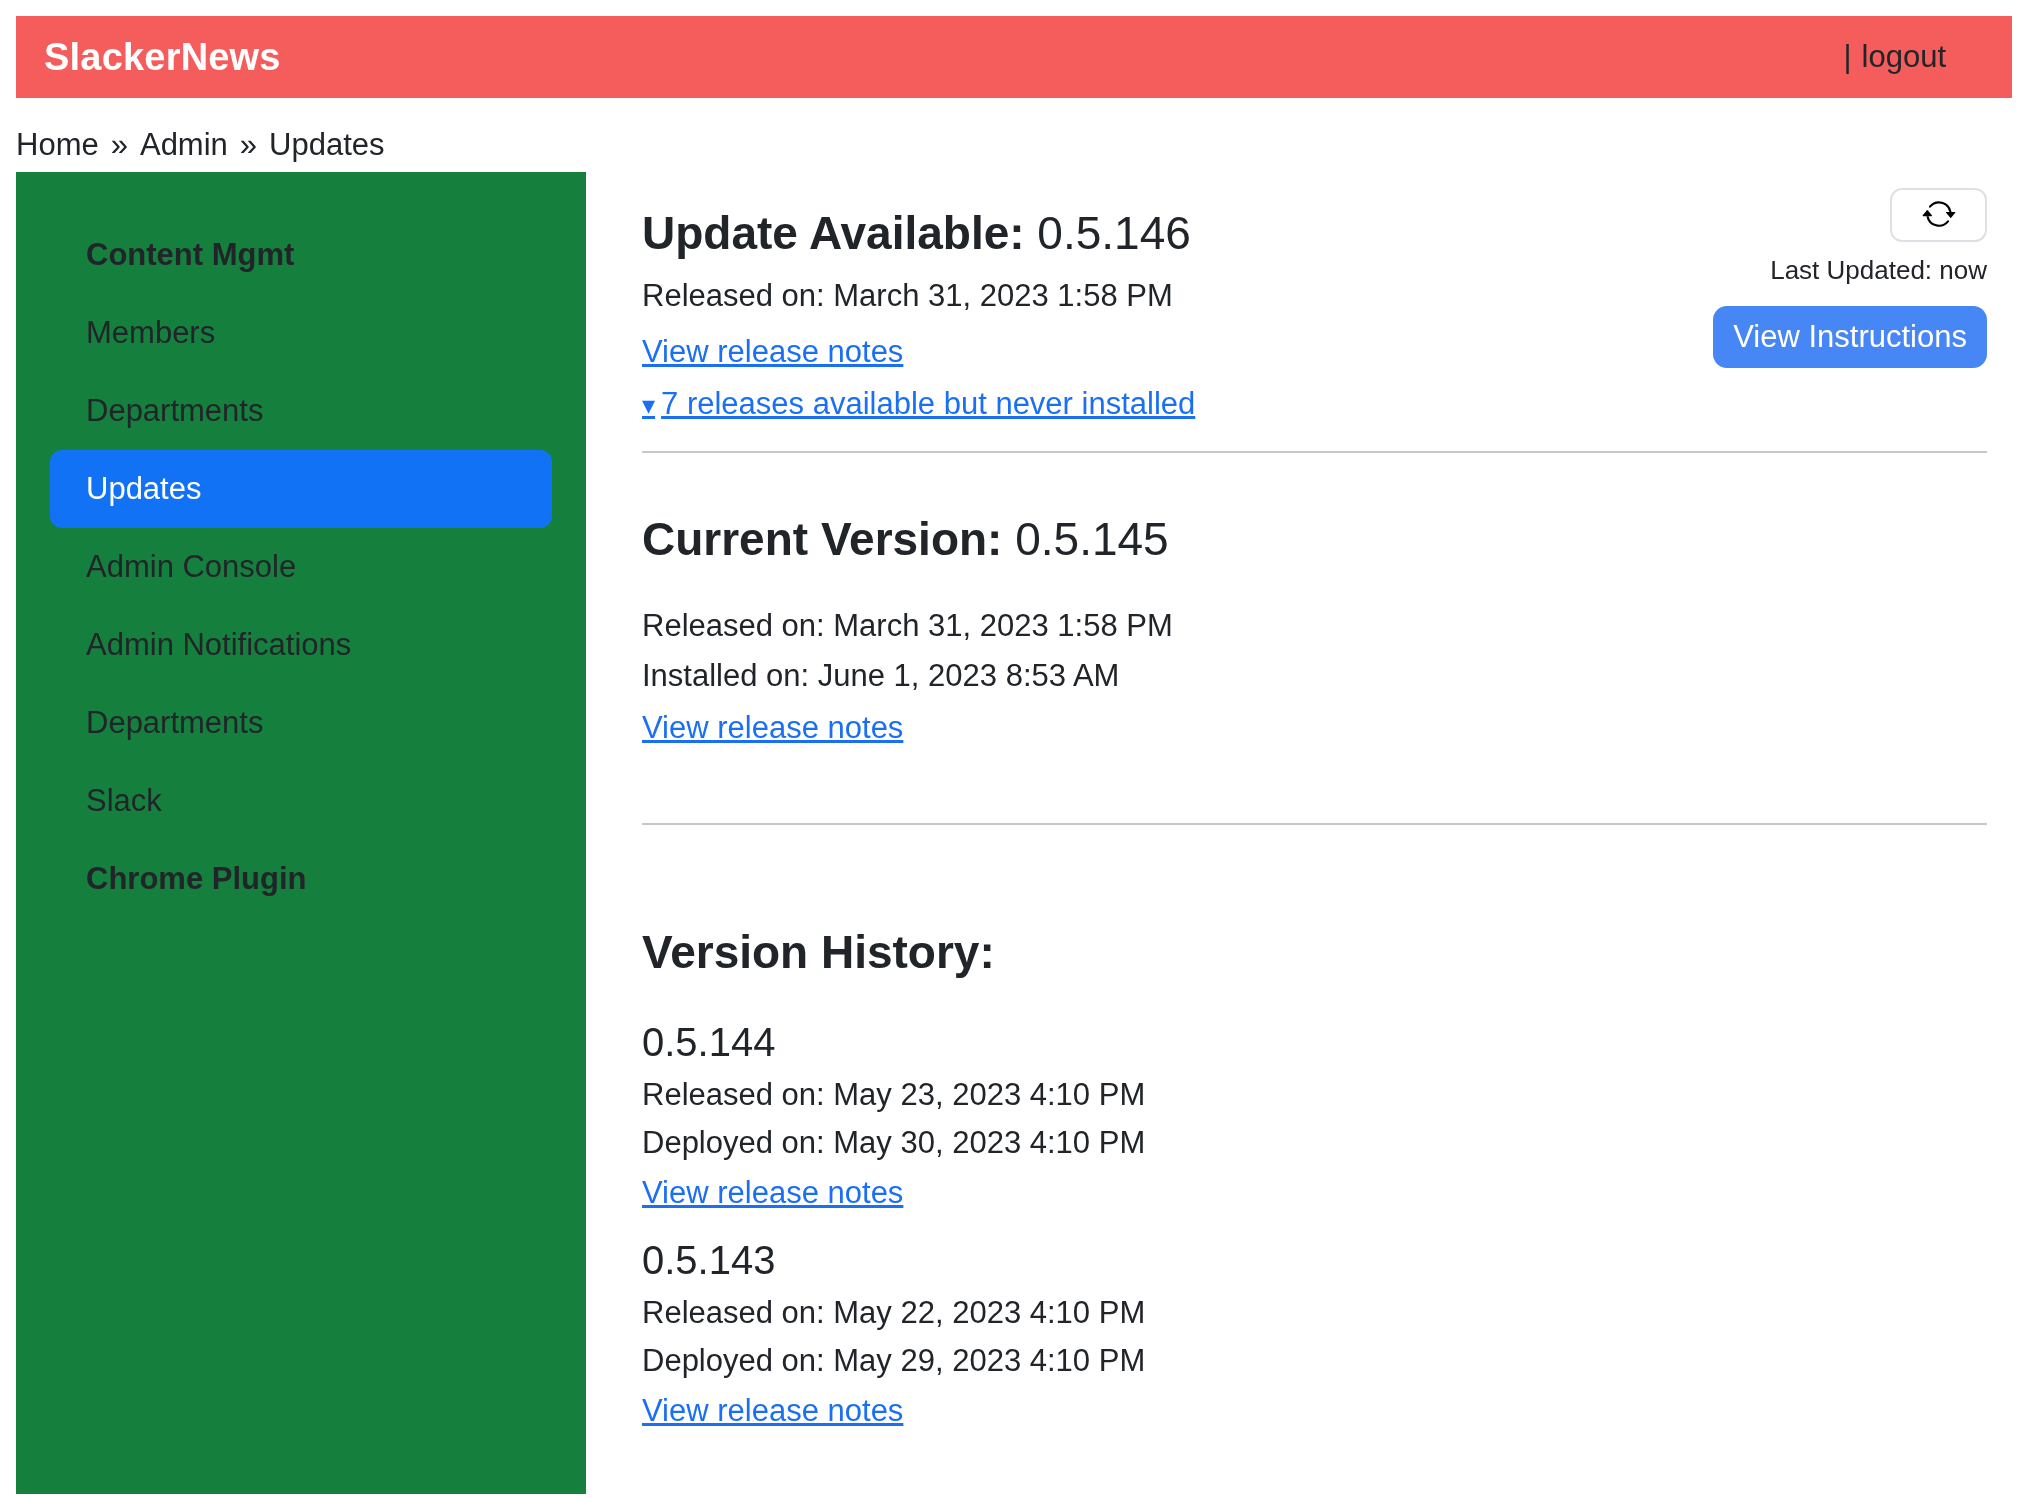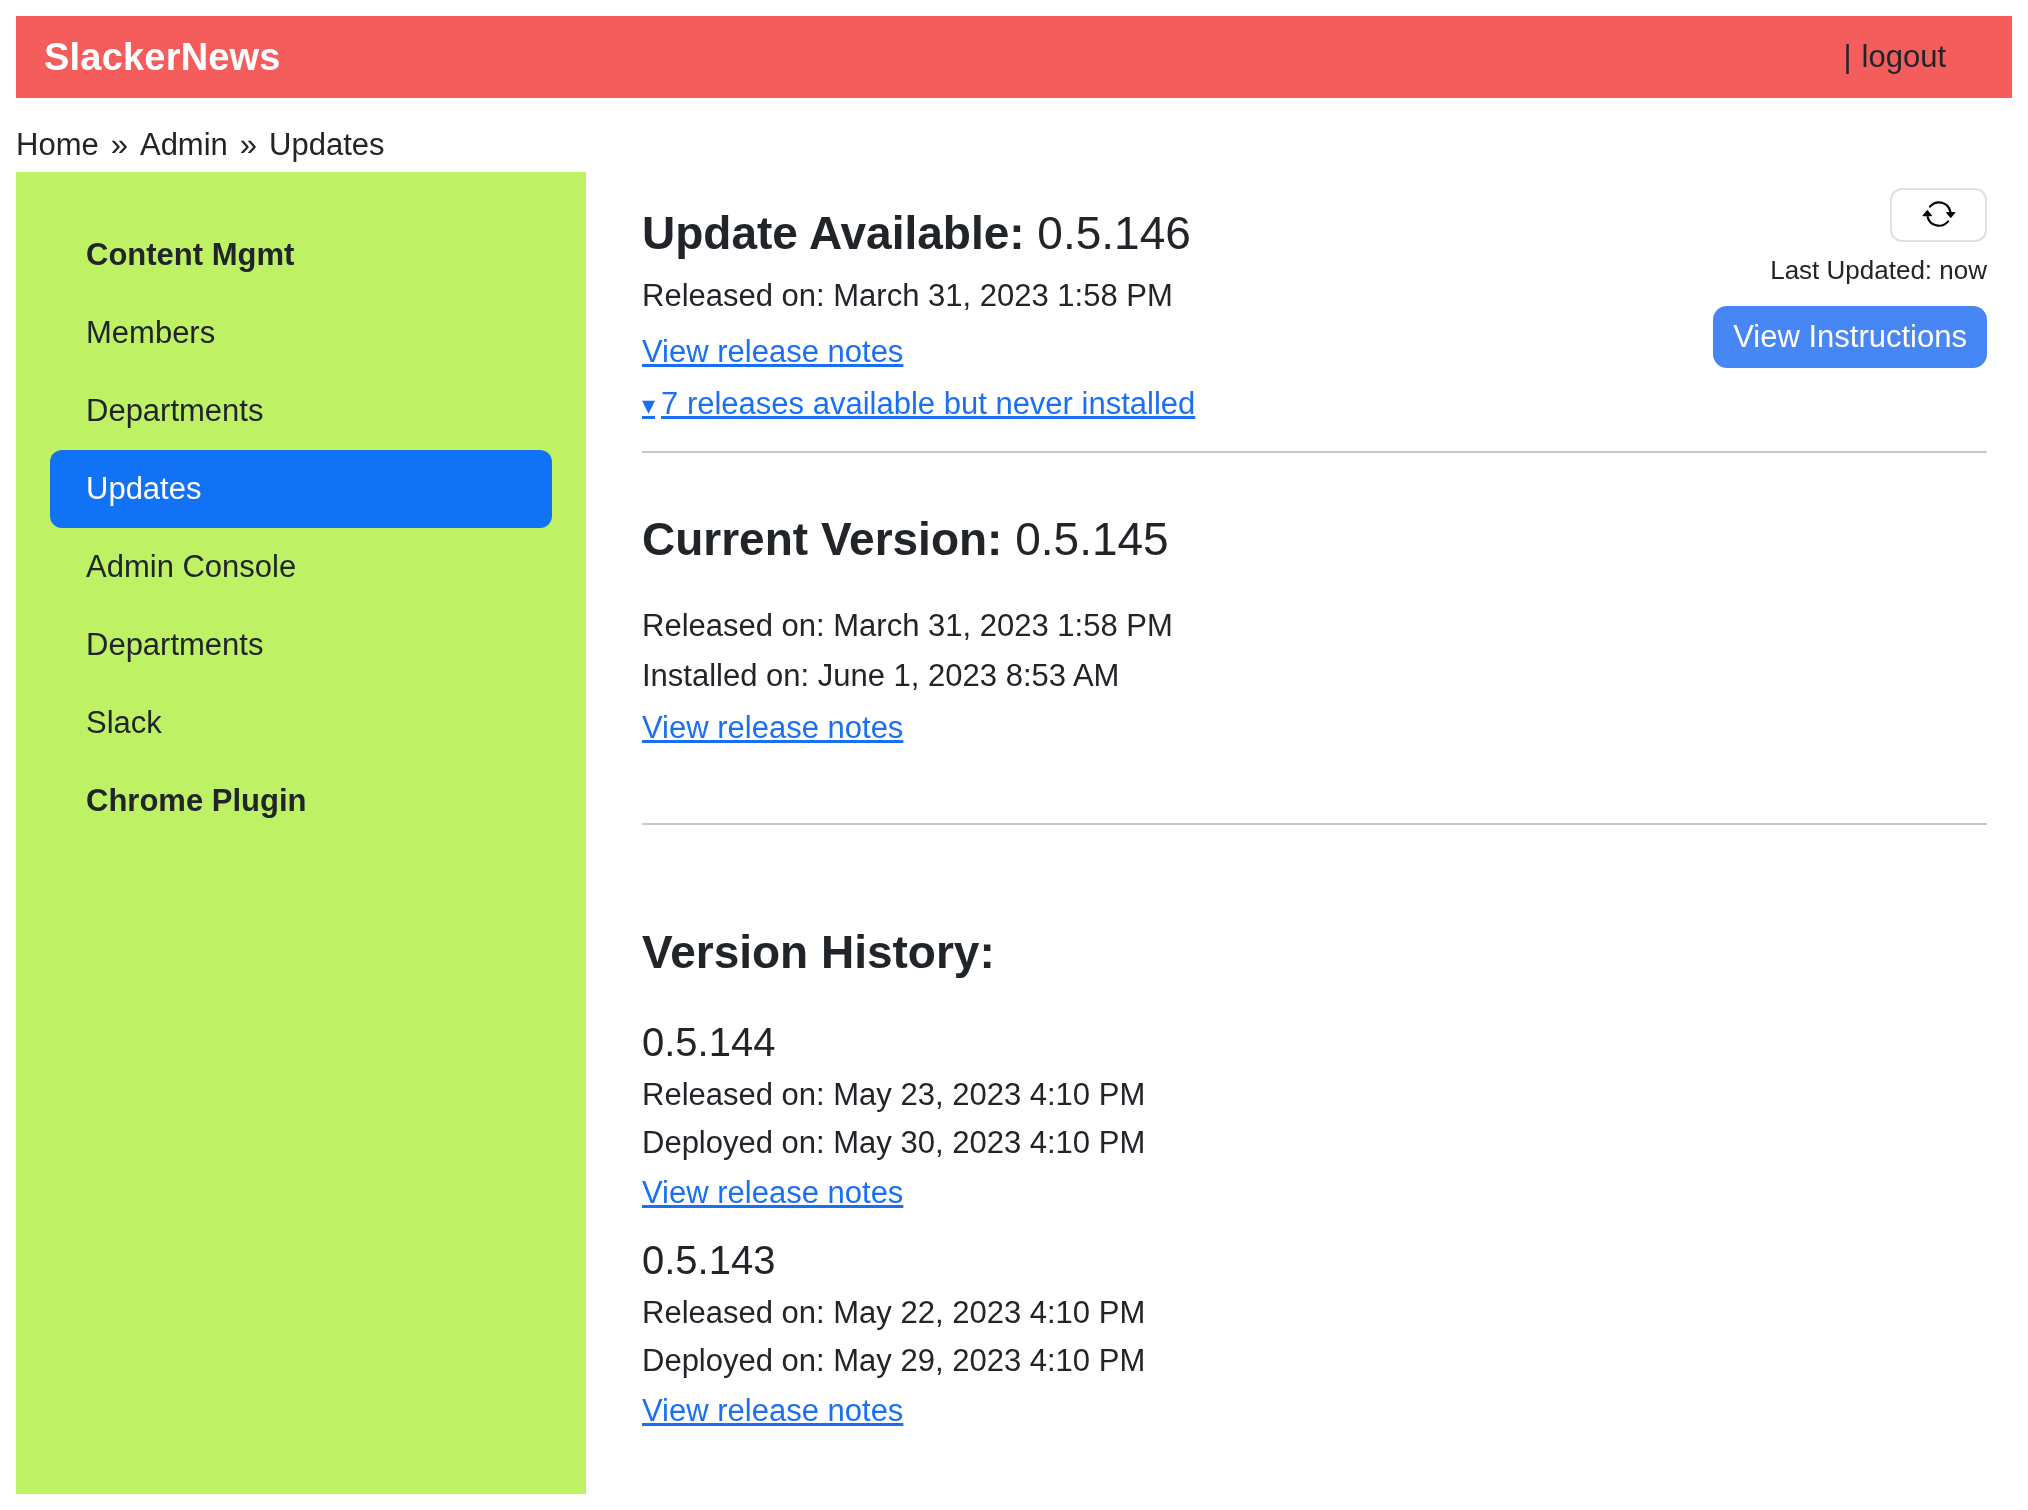--- a/index.html
+++ b/index.html
@@ -27,21 +27,21 @@
     margin:28px 0 8px 16px;
     font-size:31px;line-height:38px;color:#212529;
     display:flex;gap:12px;align-items:center;
   }
   .breadcrumb a{color:#212529;text-decoration:none;cursor:pointer;}
   
   .layout{display:flex;margin:0 16px;gap:56px;align-items:flex-start;}
   
   .sidebar{
     width:570px;flex:0 0 570px;
-    background:#bef264;
+    background:#15803d;
     height:1322px;box-sizing:border-box;
     padding:44px 34px 0 34px;
   }
   .sidebar ul{list-style:none;margin:0;padding:0;}
   .sidebar li{
     font-size:31px;line-height:38px;
     padding:20px 0 20px 36px;
     color:#212529;cursor:pointer;
   }
   .sidebar li.emph{font-weight:600;}
@@ -115,20 +115,21 @@
 
 <div class="layout">
 
   <aside class="sidebar">
     <ul>
       <li class="emph">Content Mgmt</li>
       <li>Members</li>
       <li>Departments</li>
       <li class="active">Updates</li>
       <li>Admin Console</li>
+      <li>Admin Notifications</li>
       <li>Departments</li>
       <li>Slack</li>
       <li class="emph">Chrome Plugin</li>
     </ul>
   </aside>
 
   <main class="main">
 
     <div class="top-row">
       <div class="h1-block">

